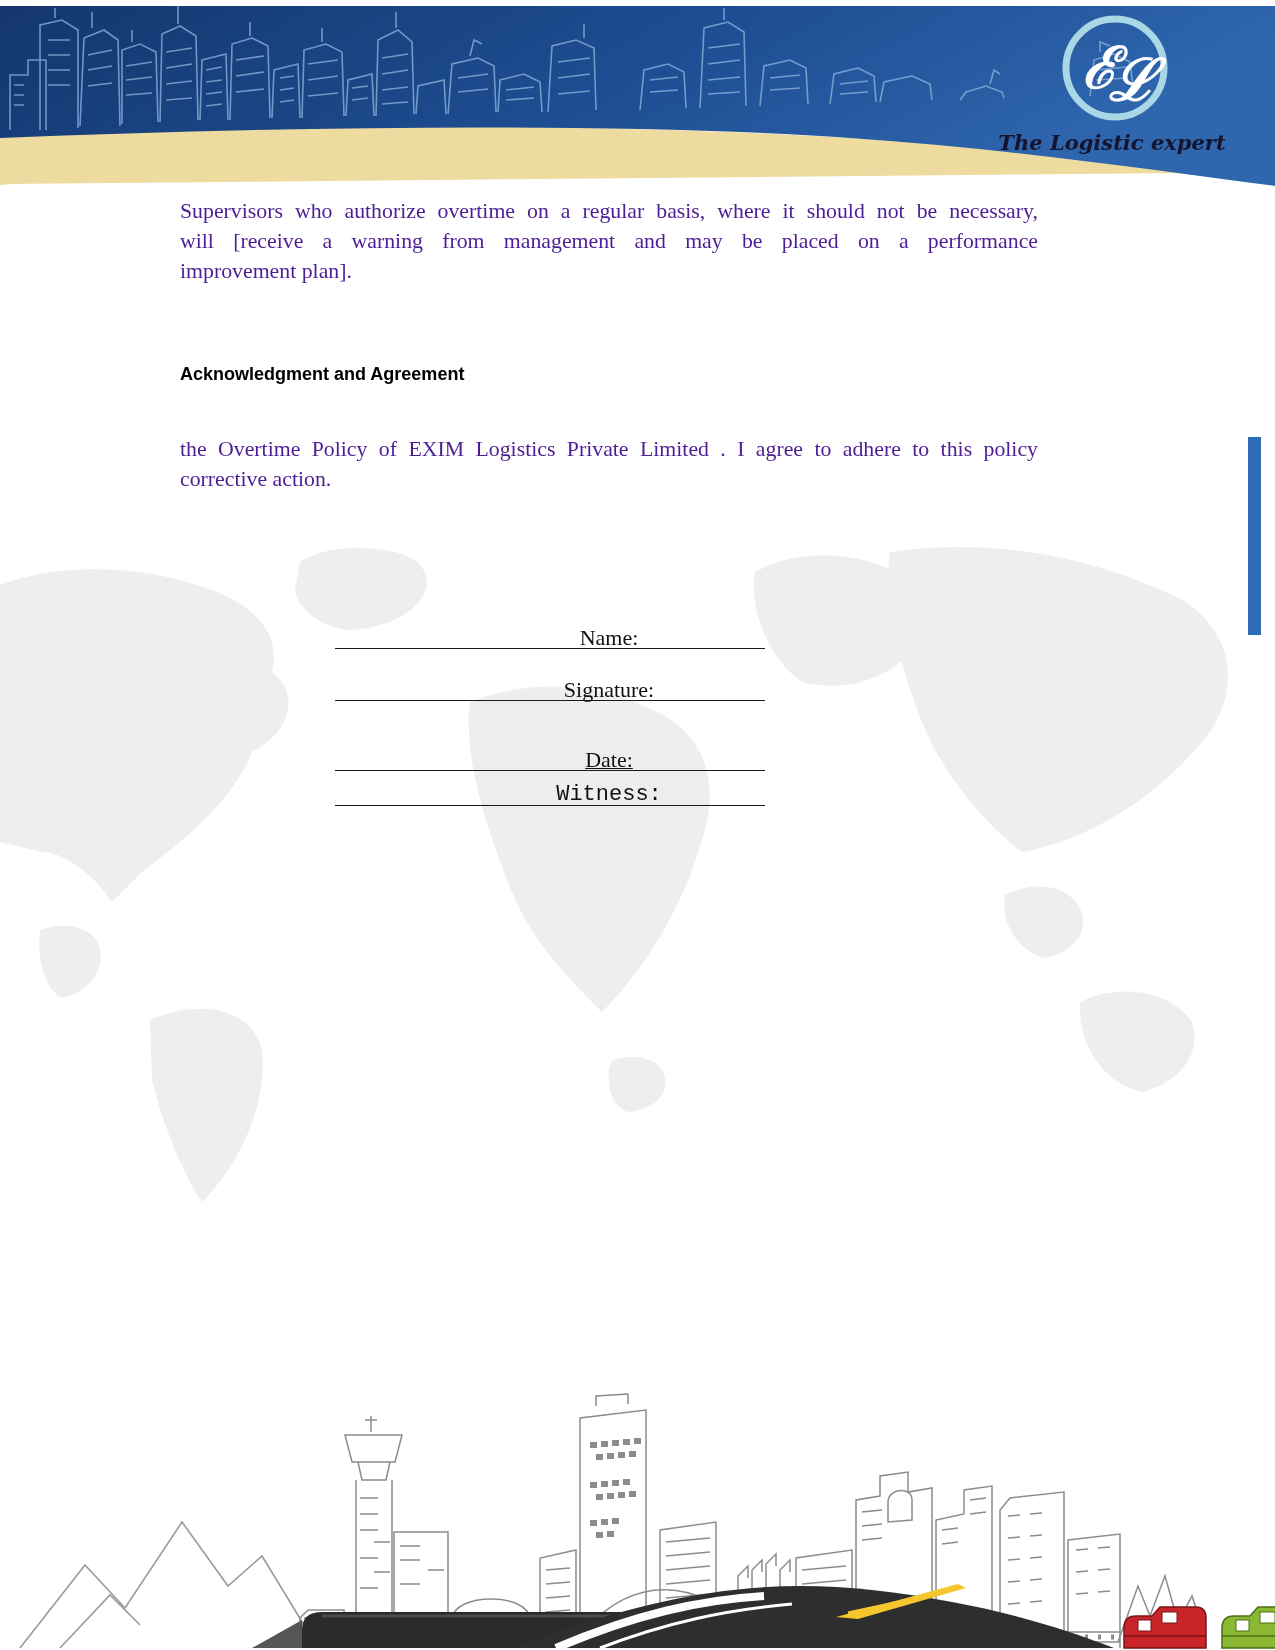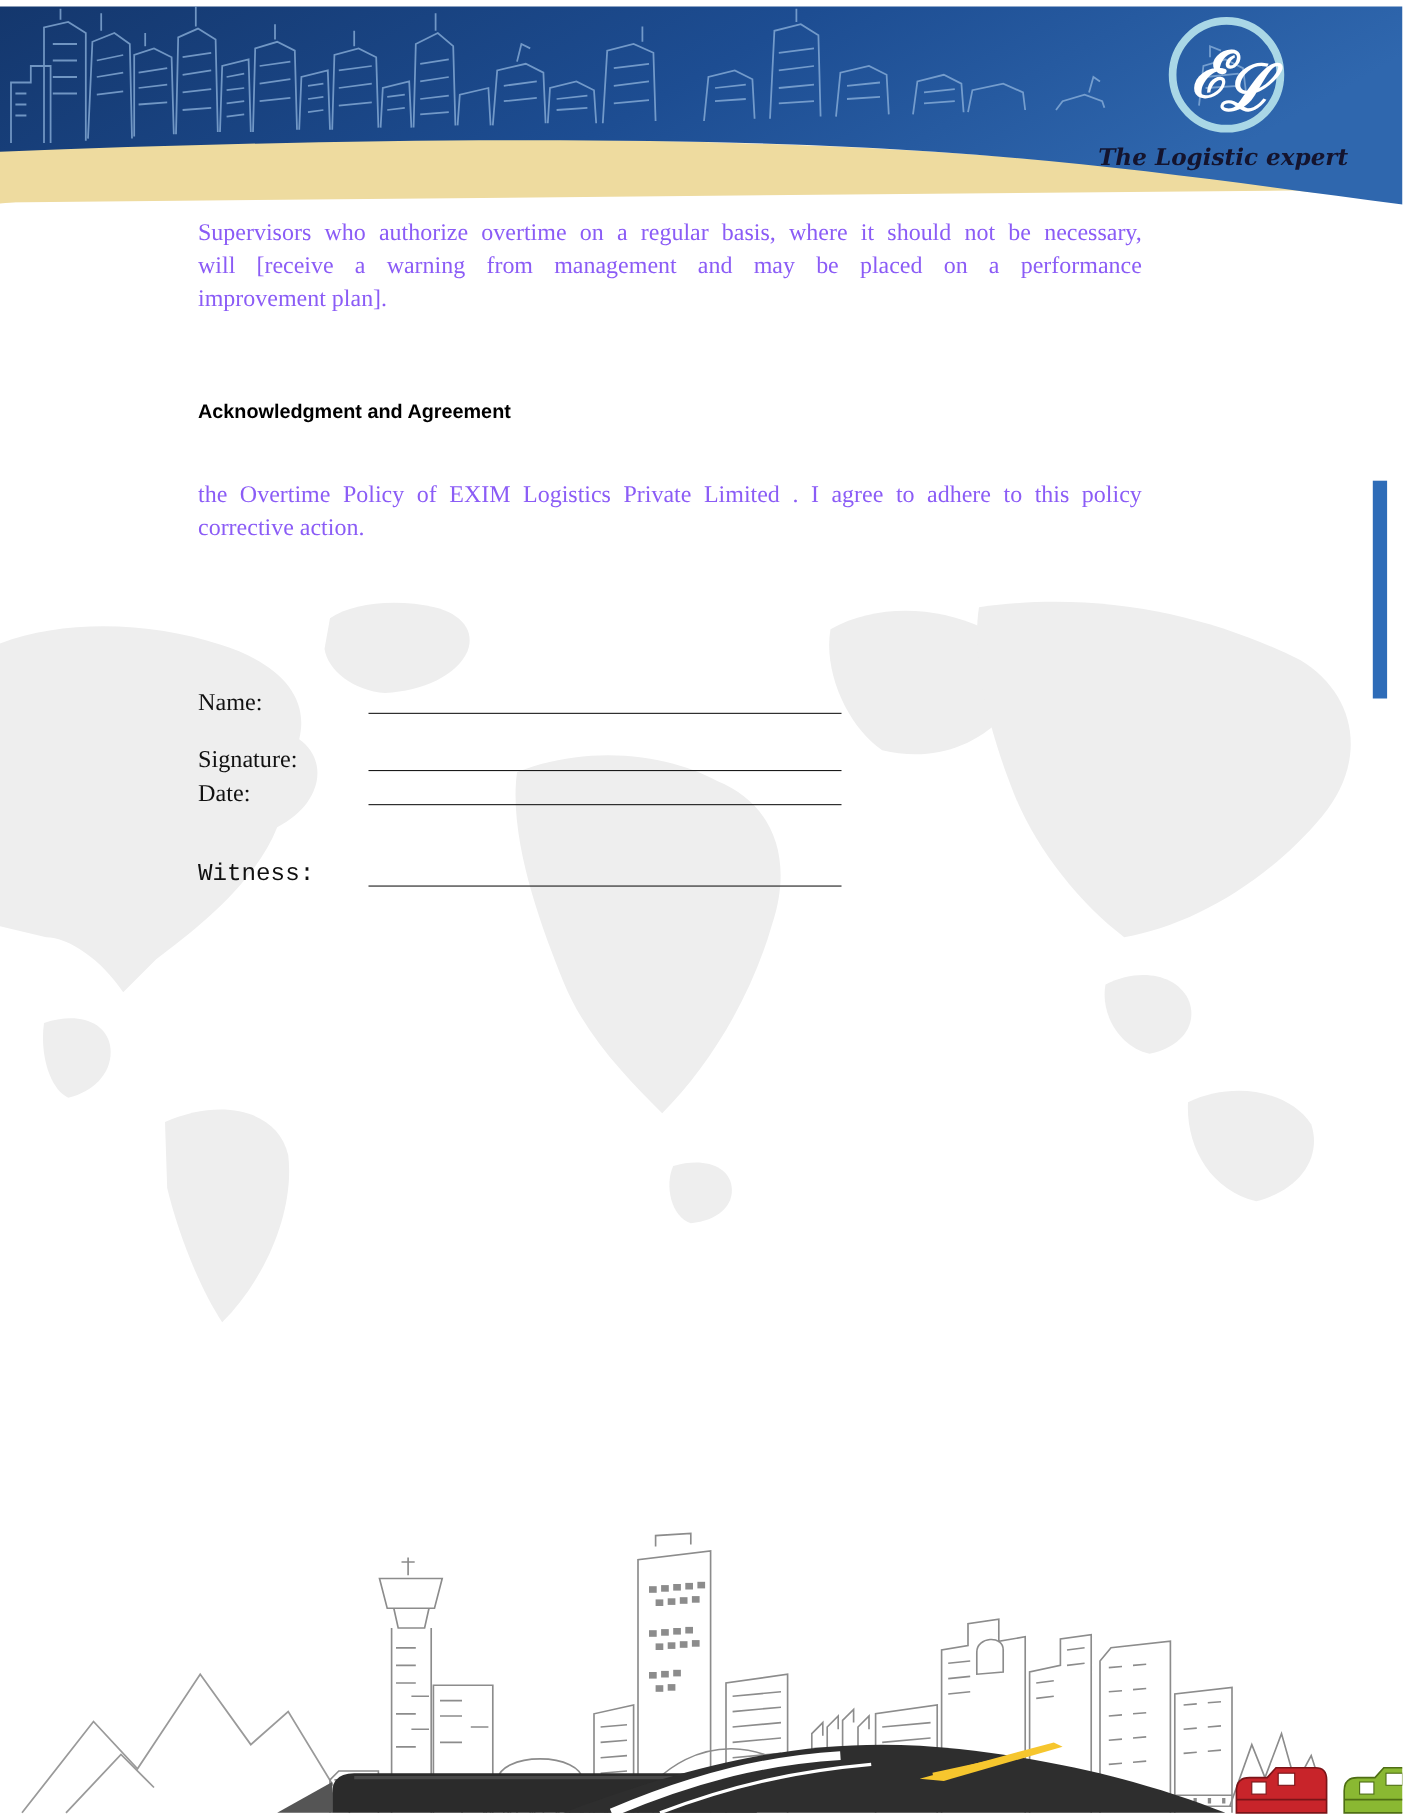--- a/index.html
+++ b/index.html
@@ -8,33 +8,33 @@
     background:#ffffff;font-family:"Liberation Serif", serif;color:#111;
   }
   
   #header-svg{position:absolute;top:0;left:0;}
   
   #map-svg{position:absolute;top:540px;left:0;z-index:0;}
   
   .accent-bar{position:absolute;left:1248px;top:437px;width:13px;height:198px;background:#2e6cb8;z-index:2;}
   
   .content{position:absolute;left:180px;width:858px;z-index:3;}
-  .para{font-size:21.8px;line-height:30px;color:#8b5cf6;}
+  .para{font-size:21.8px;line-height:30px;color:#4c1d95;}
   .jline{text-align:justify;text-align-last:justify;white-space:normal;}
   .lastline{text-align:left;text-align-last:left;}
   #p1{top:196px;}
   #heading{top:364px;font-family:"Liberation Sans", sans-serif;font-weight:bold;
            font-size:18px;color:#000;letter-spacing:0px;}
   #p2{top:434px;}
   .blank-inline{display:inline-block;width:393px;border-bottom:1.6px solid #222;height:20px;vertical-align:baseline;}
   
-  .sig-row{position:absolute;left:180px;height:30px;width:858px;}
+  .sig-row{position:absolute;left:180px;height:30px;width:858px;text-align:center;}
   .sig-label{font-size:22px;color:#111;}
   .sig-line{position:absolute;left:155px;top:23px;width:430px;border-bottom:1.8px solid #1a1a1a;height:0;}
-  #row0{top:625px;} #row1{top:677px;} #row2{top:708px;} #row3{top:782px;font-family:Liberation Mono, monospace;}
+  #row0{top:625px;} #row1{top:677px;} #row2{top:747px;text-decoration:underline;} #row3{top:782px;font-family:Liberation Mono, monospace;}
   
   #bottom-svg{position:absolute;left:0;top:1380px;z-index:1;}
 </style>
 </head>
 <body>
 
 <svg id="header-svg" width="1275" height="205" viewBox="0 0 1275 205">
   <defs>
     <linearGradient id="hdrGrad" x1="0" y1="0" x2="1" y2="0.25">
       <stop offset="0" stop-color="#14376d"></stop>

